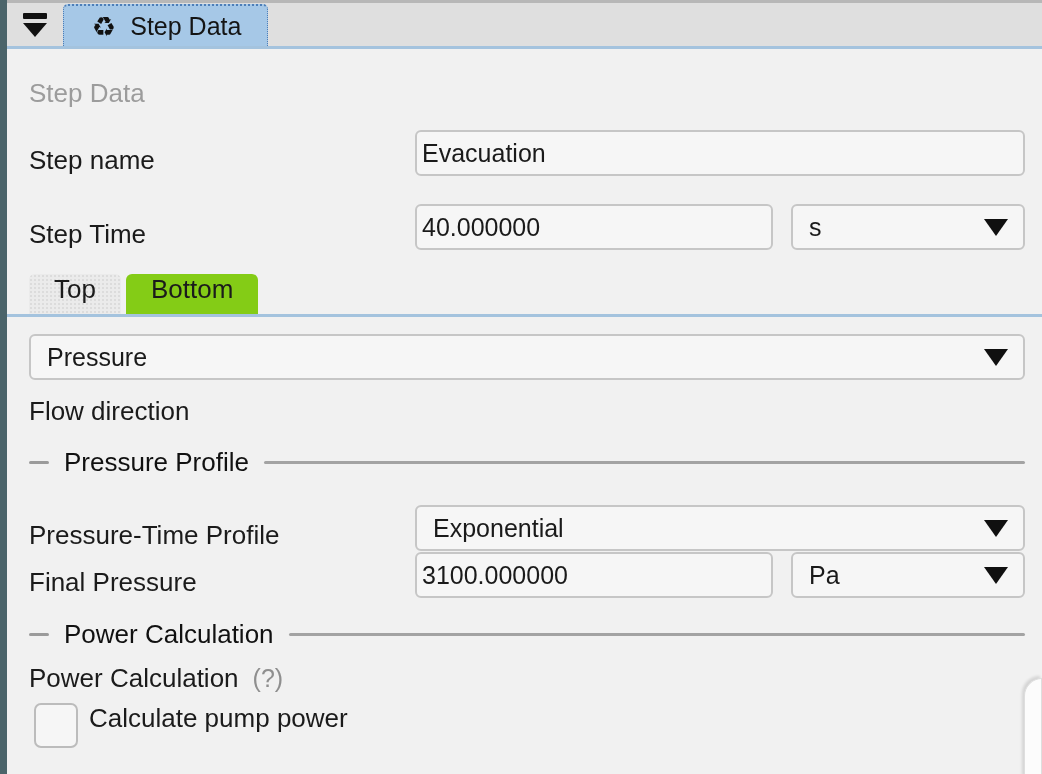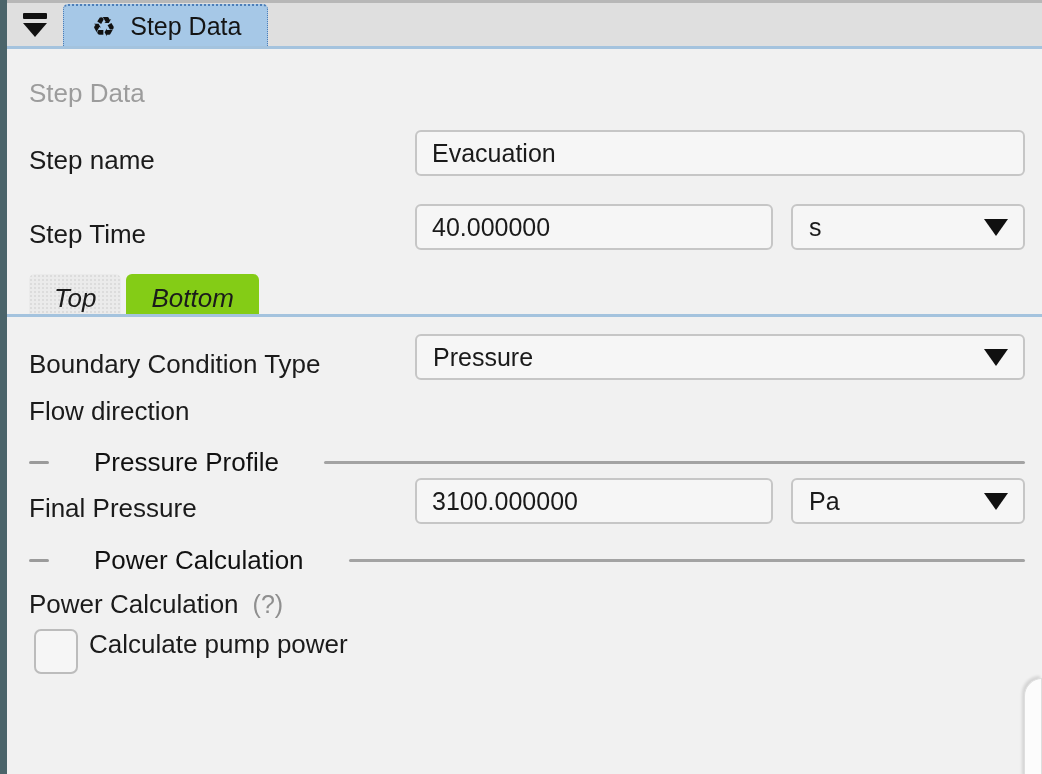--- a/index.html
+++ b/index.html
@@ -55,50 +55,50 @@
   .panel-heading { margin-top:29px; font-size:26px; color:#9c9c9c; }
   .form-row { display:flex; align-items:flex-end; height:46px; }
   .form-row .lbl { flex:0 0 386px; font-size:26px; color:#1b1b1b; }
   .field {
     height:46px; background:#f6f6f6;
     border:2px solid #c6c6c6; border-radius:6px;
     display:flex; align-items:center;
     font-size:25px; color:#1a1a1a;
   }
   input.field {
-    width:100%; padding:0 0 0 15px; outline:none;
+    width:100%; padding:0 0 0 5px; outline:none;
     font-family:"Liberation Sans", sans-serif;
   }
   .grow { flex:1 1 auto; min-width:0; }
   .num { flex:0 0 358px; }
   .unit-gap { flex:0 0 18px; }
   .dropdown { padding-left:16px; cursor:pointer; justify-content:flex-start; }
   .dropdown .dd-text { flex:1 1 auto; }
   .dd-arrow {
     width:0; height:0; margin-right:15px;
     border-left:12px solid transparent; border-right:12px solid transparent;
     border-top:17px solid #101010;
   }
   
   .subtabs { display:flex; align-items:flex-end; margin-top:24px; height:40px; }
   .subtab {
     height:40px; padding:0 25px;
-    display:flex; align-items:flex-end;
-    font-size:26px; border-radius:6px 6px 0 0; cursor:pointer;font-style:italic;
+    display:flex; align-items:flex-start;
+    font-size:26px; border-radius:6px 6px 0 0; cursor:pointer;
   }
   .subtab.inactive {
     background:#ebebeb;
     background-image:radial-gradient(#dcdcdc 1px, transparent 1px);
     background-size:4px 4px;
     margin-right:5px;
   }
   .subtab.active { background:#84cc16; }
   .subtab-rule { height:3px; background:#a4c3de; margin-left:-22px; margin-right:-17px; }
   
-  .section { display:flex; align-items:center; height:30px;gap:30px; }
+  .section { display:flex; align-items:center; height:30px; }
   .section .dash { flex:0 0 20px; height:3px; background:#9b9b9b; border-radius:2px; }
   .section .title { margin:0 15px; font-size:26px; color:#111; white-space:nowrap; }
   .section .rule { flex:1 1 auto; height:3px; background:#a3a3a3; border-radius:2px; }
   
   .help-row { display:flex; align-items:center; margin-top:13px; height:32px; }
   .help-row .lbl { font-size:26px; }
   .help-mark { margin-left:14px; font-size:25px; color:#8f8f8f; }
   .check-row { display:flex; margin-top:9px; }
   .checkbox {
     width:44px; height:45px; margin-left:5px;
@@ -163,37 +163,43 @@
       <div class="subtab inactive">
         <span>Top</span>
       </div>
       <div class="subtab active">
         <span>Bottom</span>
       </div>
     </div>
     <div class="subtab-rule"></div>
 
     <div class="form-row mt17">
-      <span class="lbl">Boundary Condition Type</span>
       <div class="field grow dropdown">
         <span class="dd-text">Pressure</span>
         <span class="dd-arrow"></span>
       </div>
     </div>
 
     <div class="form-row mt19">
       <span class="lbl">Flow direction</span>
     </div>
 
     <div class="section mt20b">
       <span class="dash"></span>
       <span class="title">Pressure Profile</span>
       <span class="rule"></span>
     </div>
 
+    <div class="form-row mt20">
+      <span class="lbl">Pressure-Time Profile</span>
+      <div class="field grow dropdown">
+        <span class="dd-text">Exponential</span>
+        <span class="dd-arrow"></span>
+      </div>
+    </div>
 
     <div class="form-row mt19">
       <span class="lbl">Final Pressure</span>
       <input class="field num" type="text" value="3100.000000" style="">
       <span class="unit-gap"></span>
       <div class="field grow dropdown">
         <span class="dd-text">Pa</span>
         <span class="dd-arrow"></span>
       </div>
     </div>

